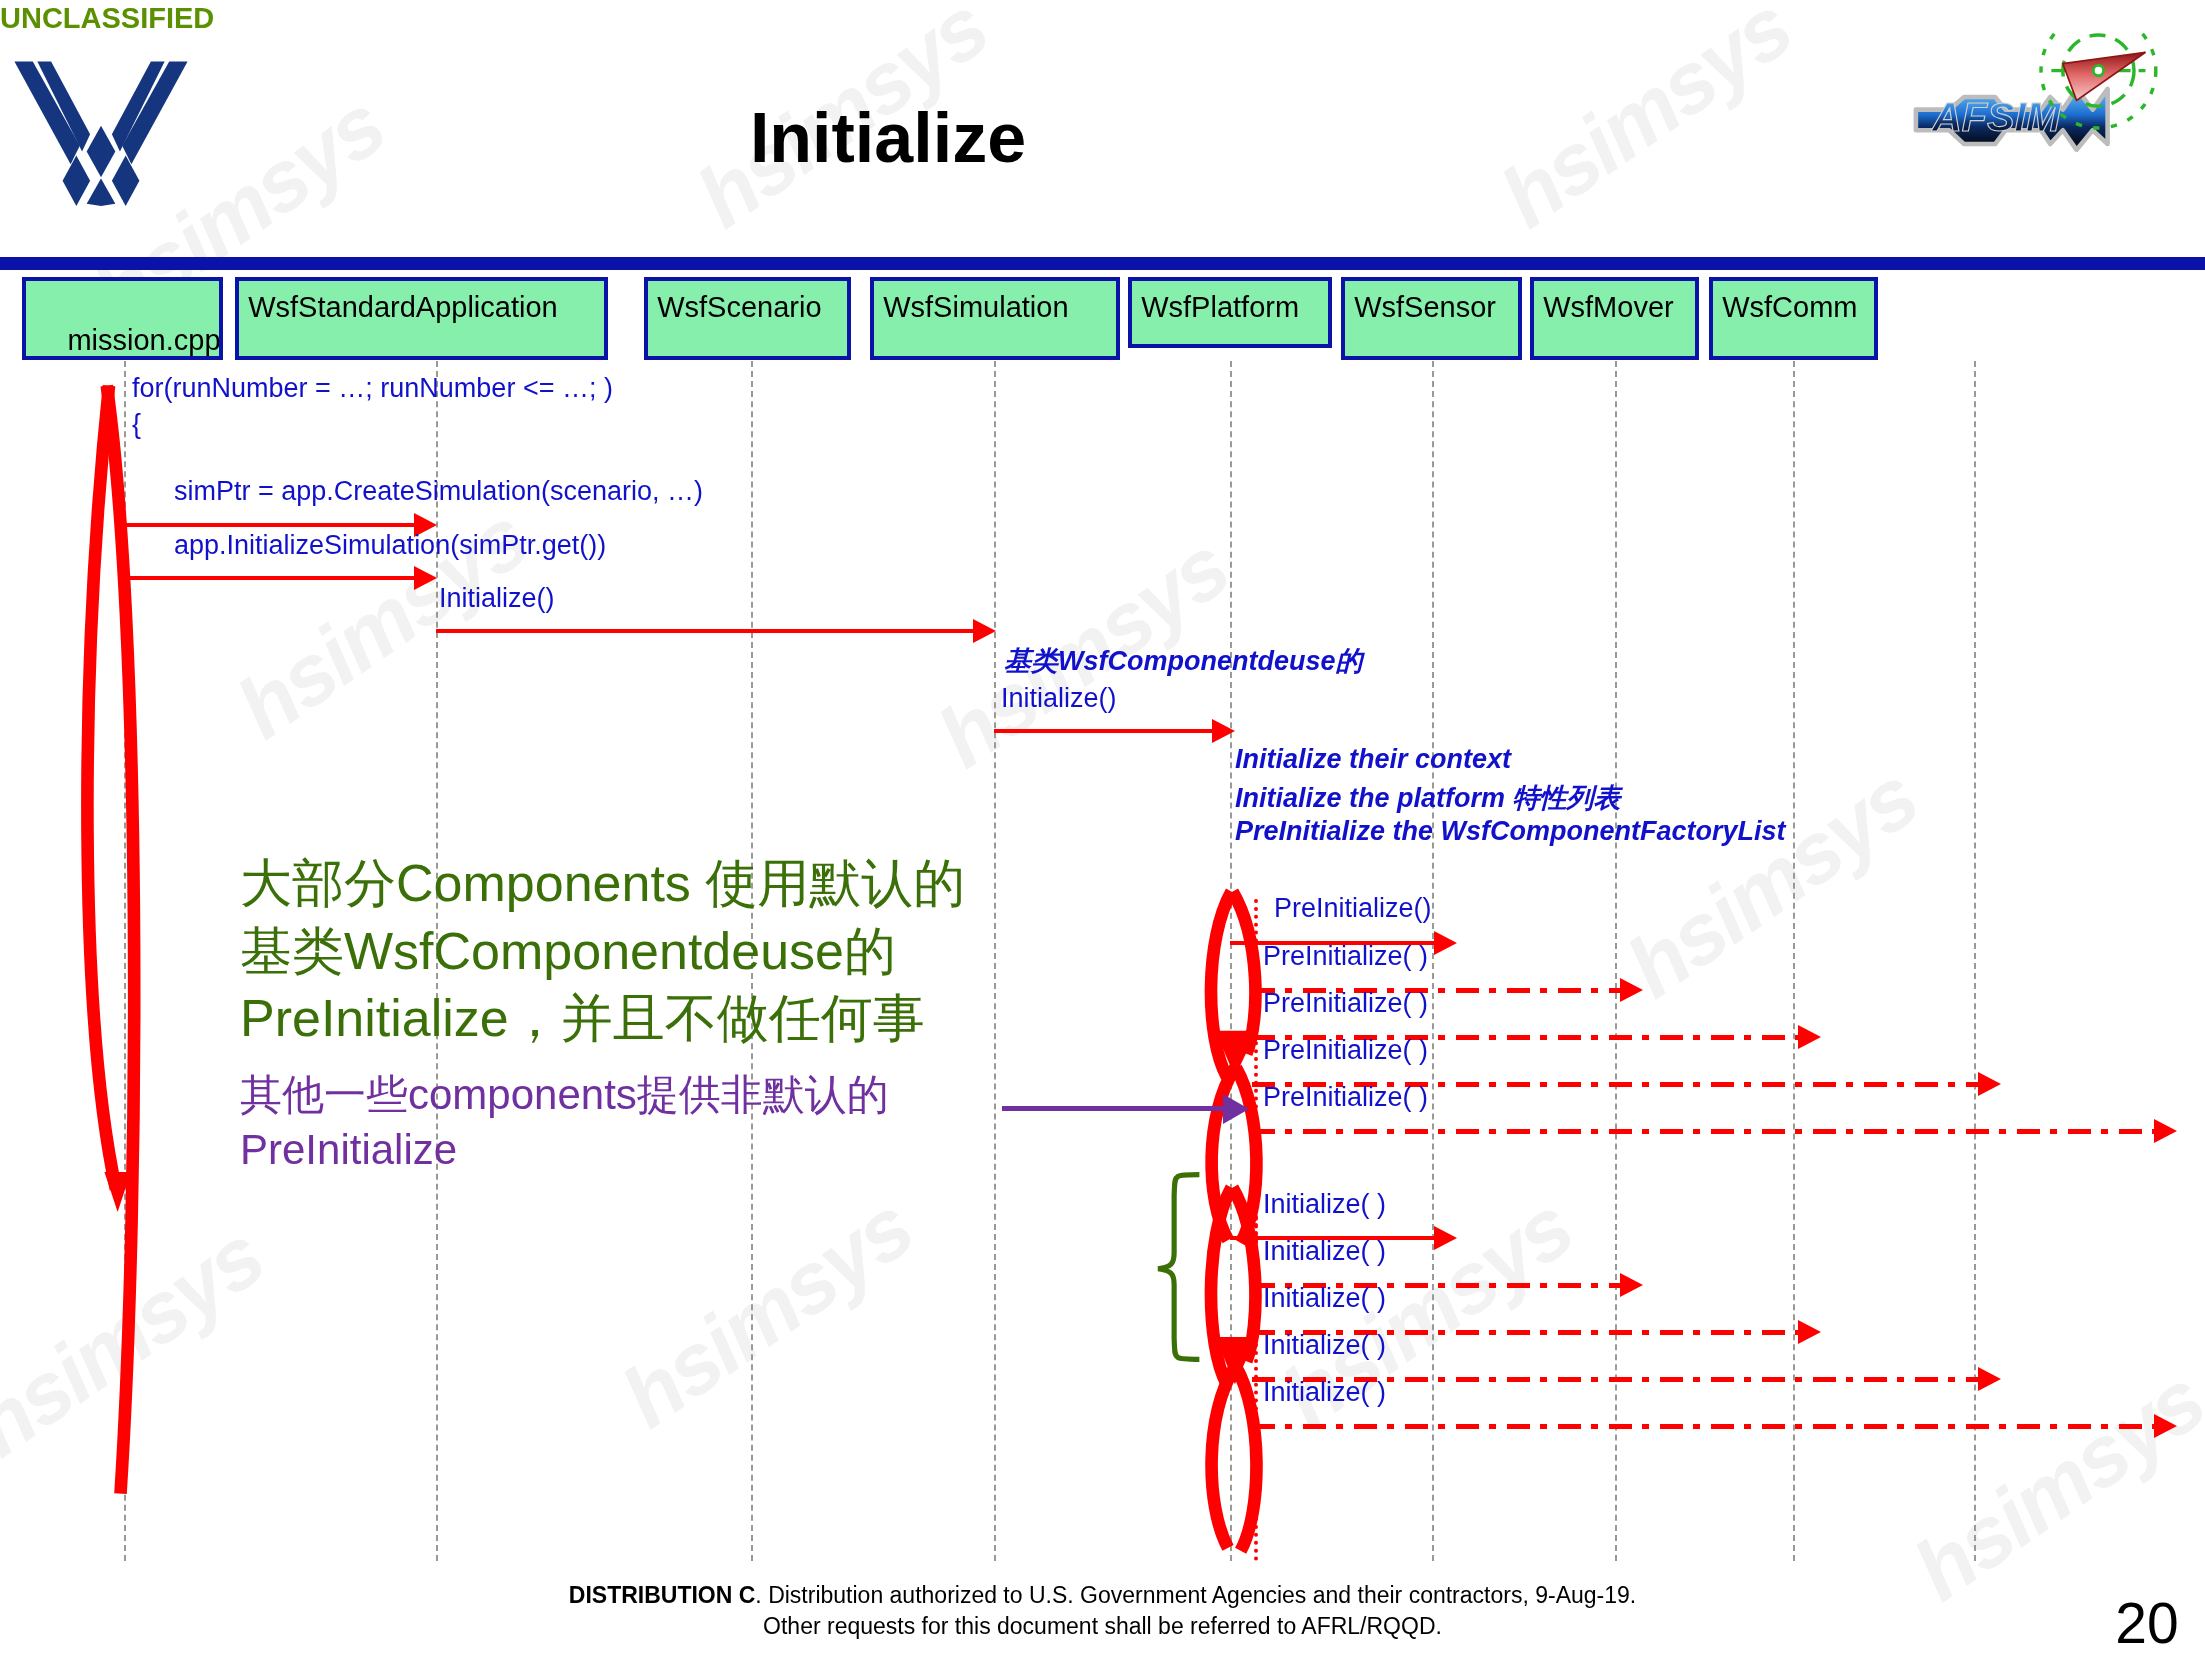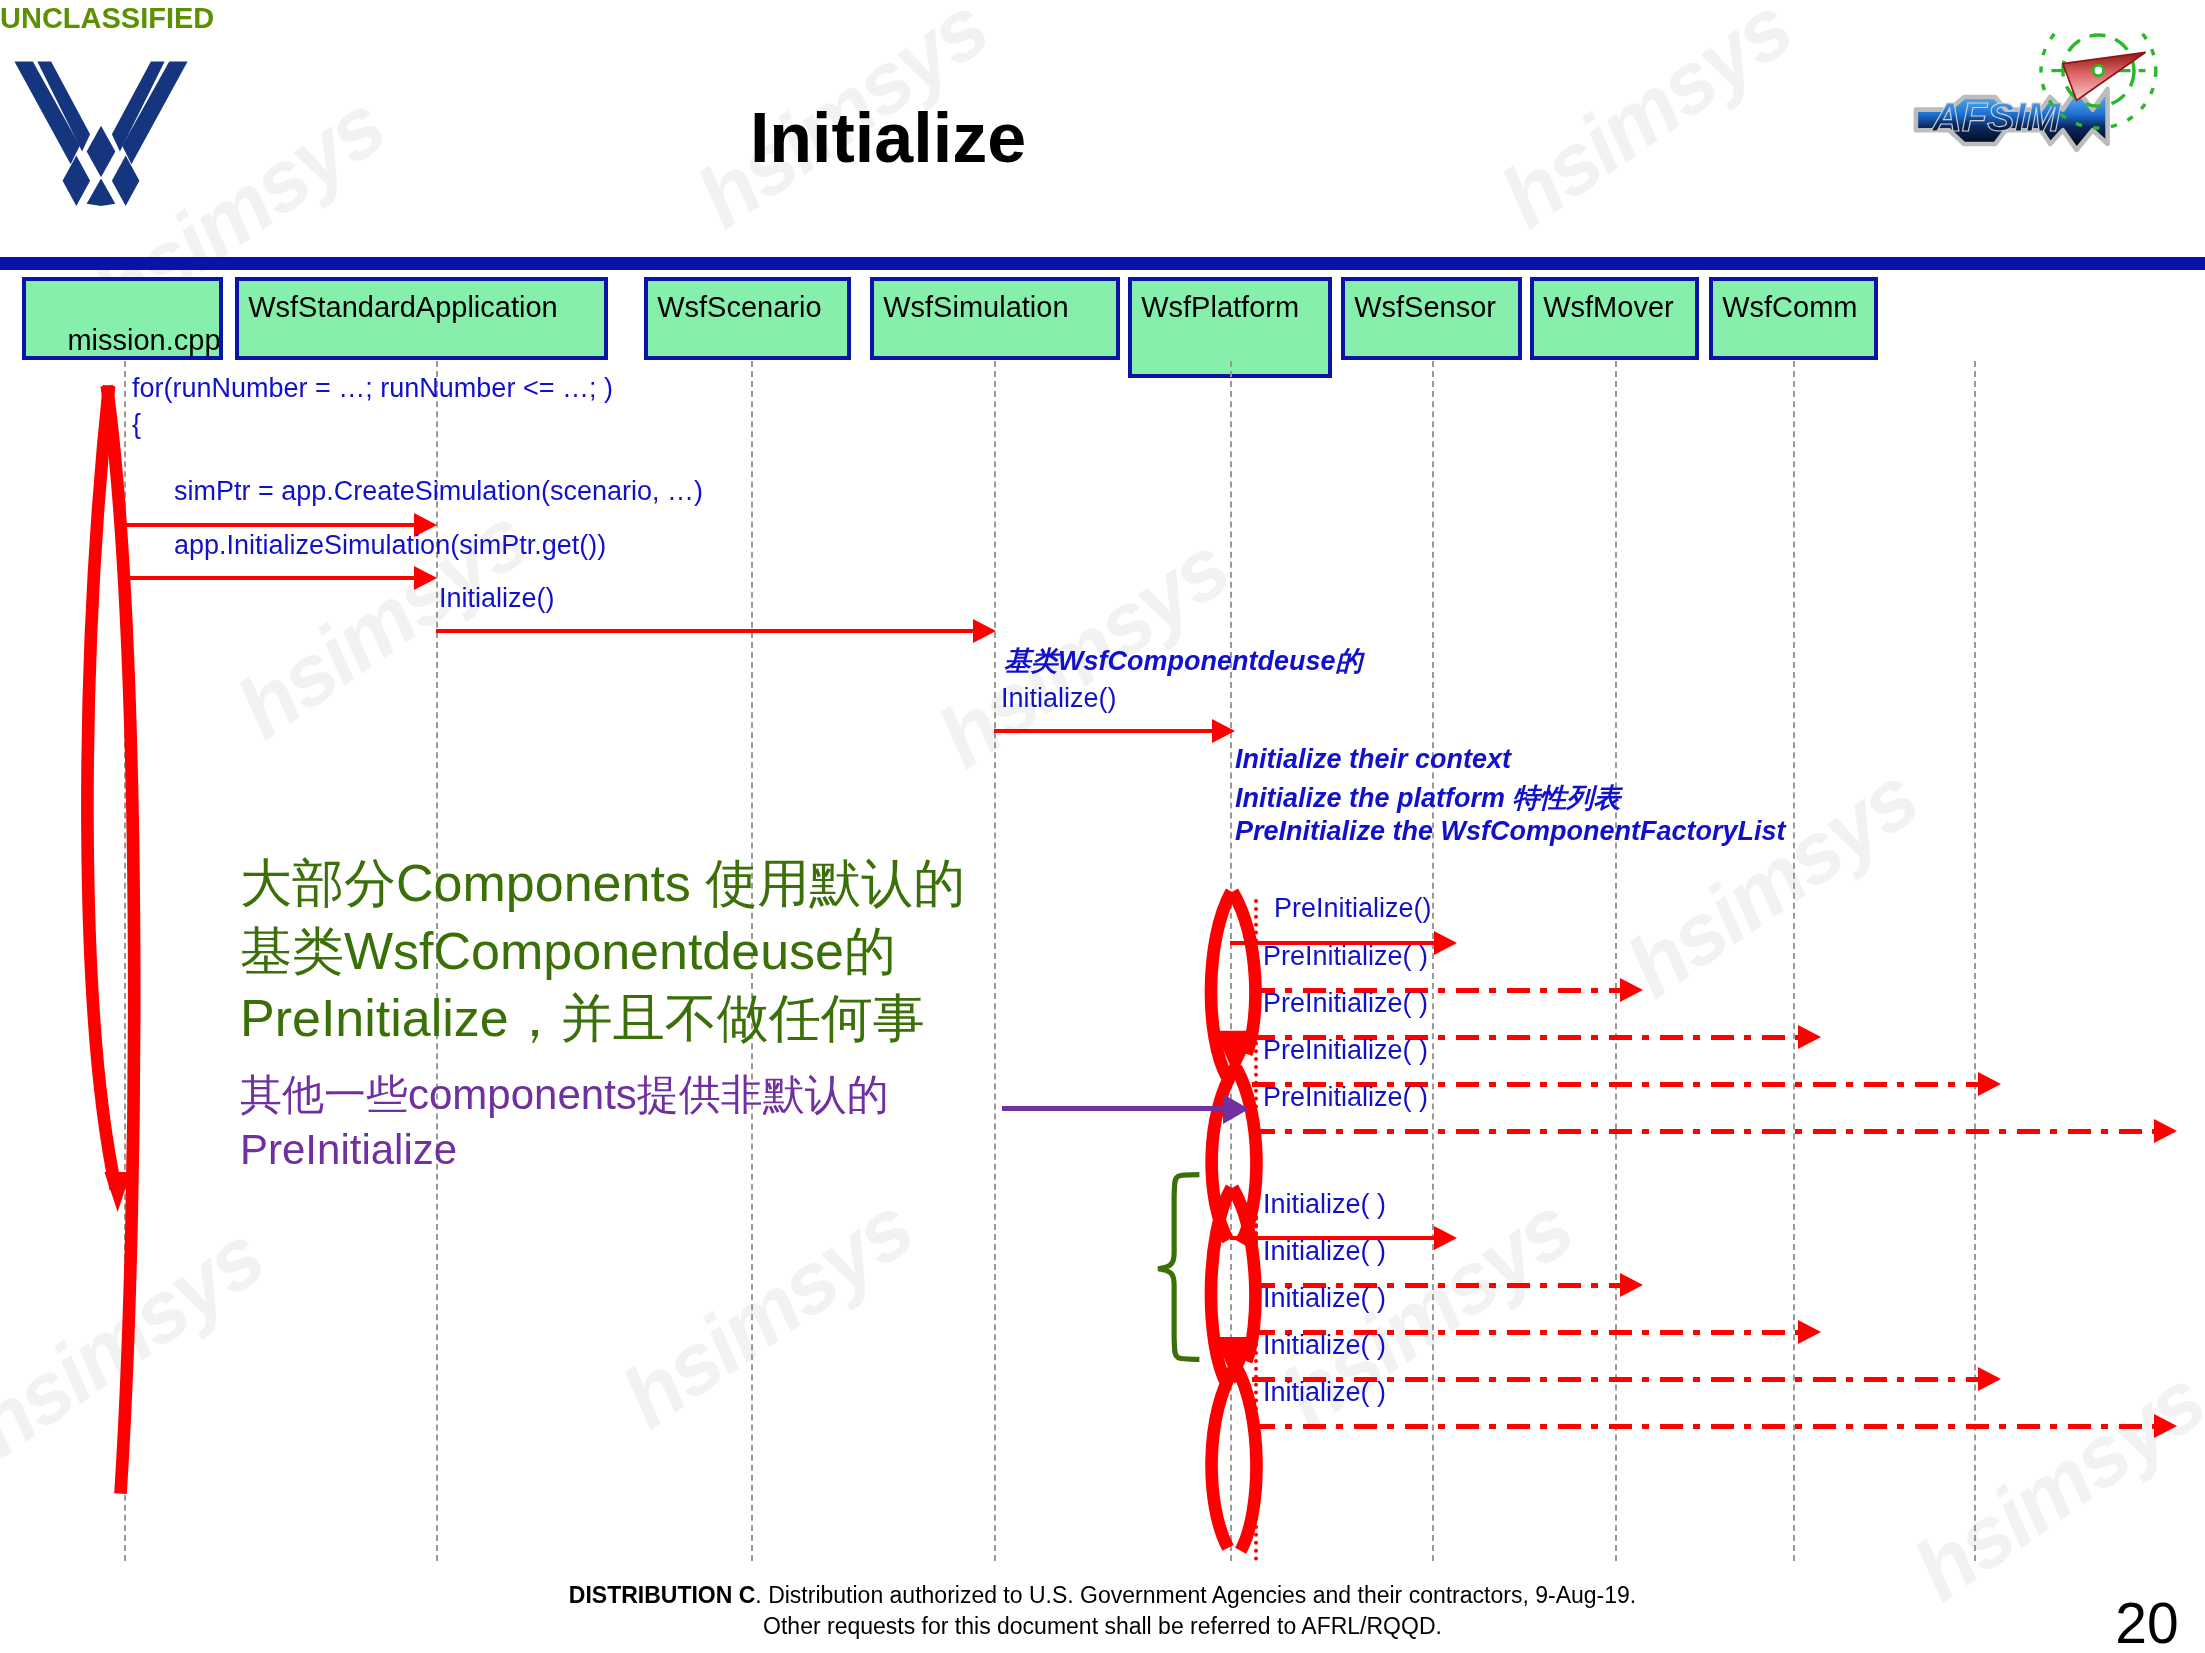--- a/index.html
+++ b/index.html
@@ -147,21 +147,21 @@
 
   <div class="lifebox" style="left:22px;top:6.9px;width:201px;height:83px;white-space:pre;">
     <span>mission.cpp:
 main( )</span></div>
   <div class="lifebox" style="left:235px;top:6.9px;width:373px;height:83px;">
     <span>WsfStandardApplication</span></div>
   <div class="lifebox" style="left:644px;top:6.9px;width:207px;height:83px;">
     <span>WsfScenario</span></div>
   <div class="lifebox" style="left:870px;top:6.9px;width:250px;height:83px;">
     <span>WsfSimulation</span></div>
-  <div class="lifebox" style="left:1128px;top:6.9px;width:204px;height:101px;">
+  <div class="lifebox" style="left:1128px;top:6.9px;width:204px;height:71px;">
     <span>WsfPlatform</span></div>
   <div class="lifebox" style="left:1341px;top:6.9px;width:181px;height:83px;">
     <span>WsfSensor</span></div>
   <div class="lifebox" style="left:1530px;top:6.9px;width:169px;height:83px;">
     <span>WsfMover</span></div>
   <div class="lifebox" style="left:1709px;top:6.9px;width:169px;height:83px;">
     <span>WsfComm</span></div>
 
   <div class="lifeline" style="left:124px;top:91px;height:1200px;"></div>
   <div class="lifeline" style="left:436px;top:91px;height:1200px;"></div>

